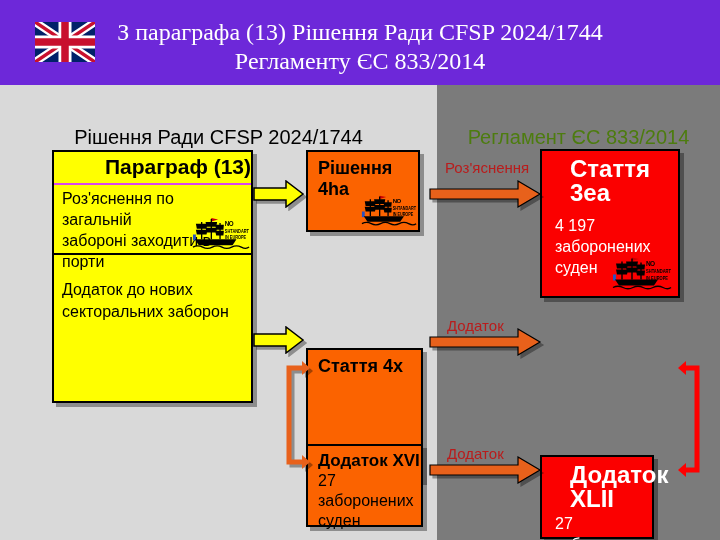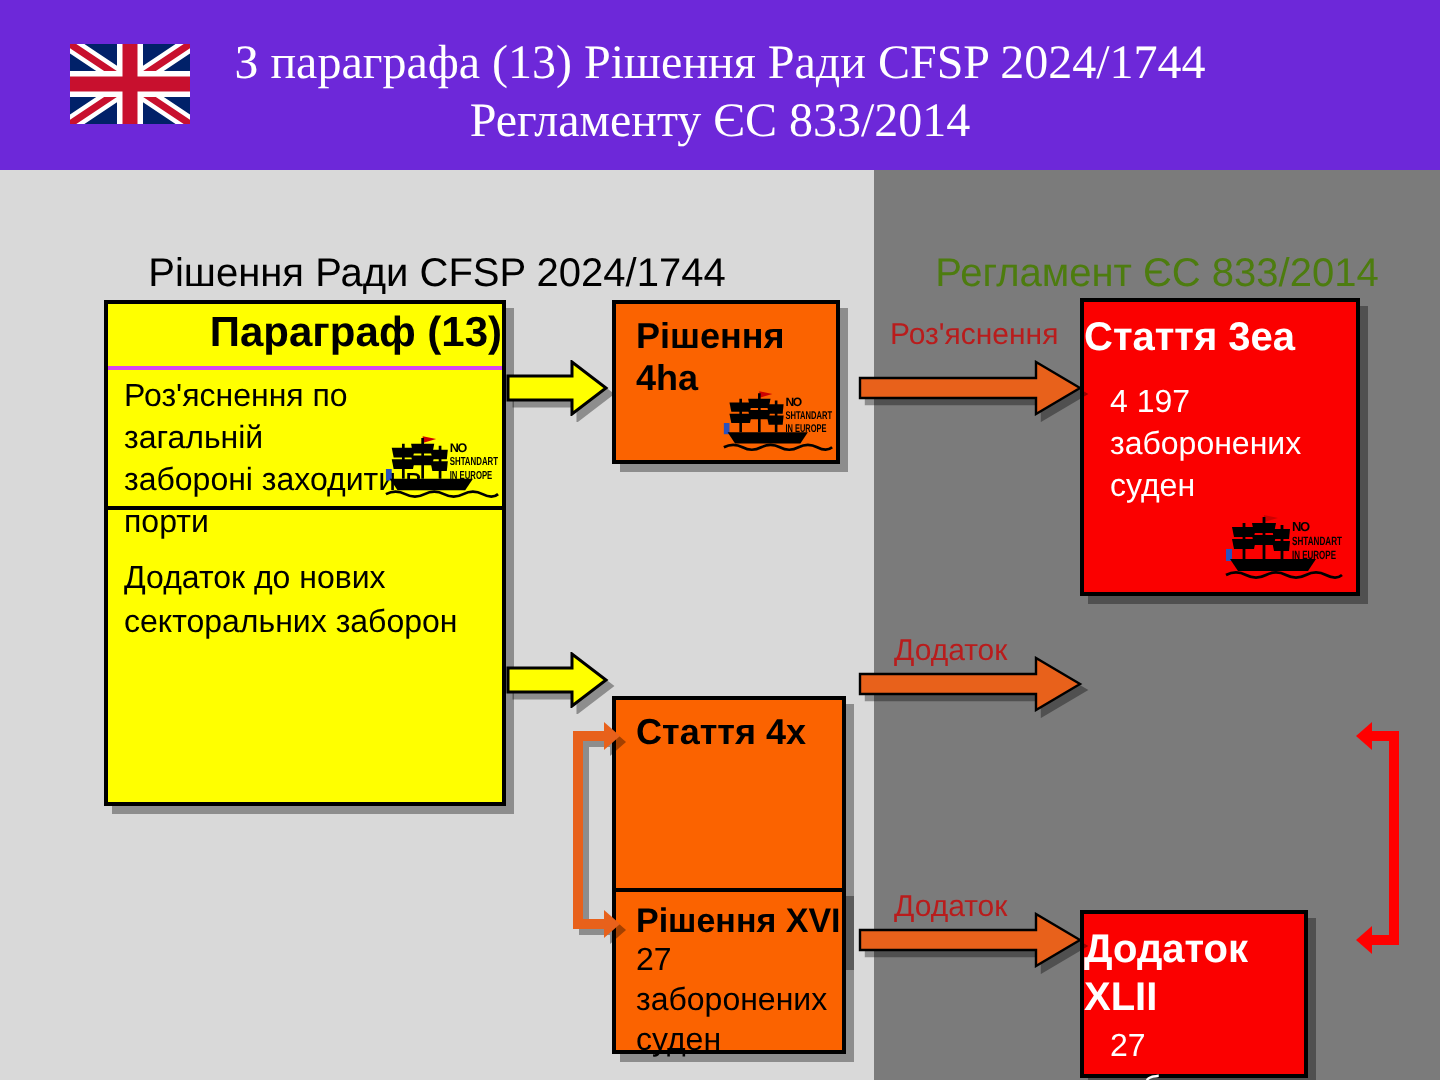--- a/index.html
+++ b/index.html
@@ -40,21 +40,21 @@
   .obox-xvi  { left:306px; top:444px; width:117px; height:83px; }
   .obox .ttl { font-weight:bold; font-size:18px; line-height:21px; padding:6px 0 0 10px; white-space:pre-line; }
   .obox-xvi .ttl { font-size:17px; padding-top:4px; }
   .obox .bdy { font-size:16px; line-height:20px; padding:0 16px 0 10px; white-space:pre-line; }
 
   
   .rbox { background:#fb0000; color:#fff; }
   .rbox-3ea  { left:540px; top:149px; width:140px; height:149px; }
   .rbox-3s   { left:540px; top:304px; width:138px; height:133px; }
   .rbox-xlii { left:540px; top:455px; width:114px; height:84px; }
-  .rbox .ttl { font-weight:bold; font-size:20px; line-height:24px; padding:6px 0 0 0; }
+  .rbox .ttl { font-weight:bold; font-size:24px; line-height:24px; padding:6px 0 0 28px; }
   .rbox .bdy { font-size:16px; line-height:21px; padding:10px 0 0 13px; white-space:pre-line; }
   .rbox-xlii .bdy { padding-top:2px; }
 
   
   .alabel { position:absolute; color:#b91c1c; font-size:15px; }
 
   .abs { position:absolute; }
   .shadowed { filter:drop-shadow(3px 3px 0 rgba(0,0,0,0.35)); }
 
   
@@ -94,21 +94,21 @@
   </div>
 
   <div class="box obox obox-4ha">
     <div class="ttl">Рішення
 4ha</div>
   </div>
   <div class="box obox obox-4x">
     <div class="ttl">Стаття 4x</div>
   </div>
   <div class="box obox obox-xvi">
-    <div class="ttl">Рішення XVI</div>
+    <div class="ttl">Додаток XVI</div>
     <div class="bdy">27
 заборонених
 суден</div>
   </div>
 
   <div class="box rbox rbox-3ea">
     <div class="ttl">Стаття 3ea</div>
     <div class="bdy">4 197
 заборонених
 суден</div>

